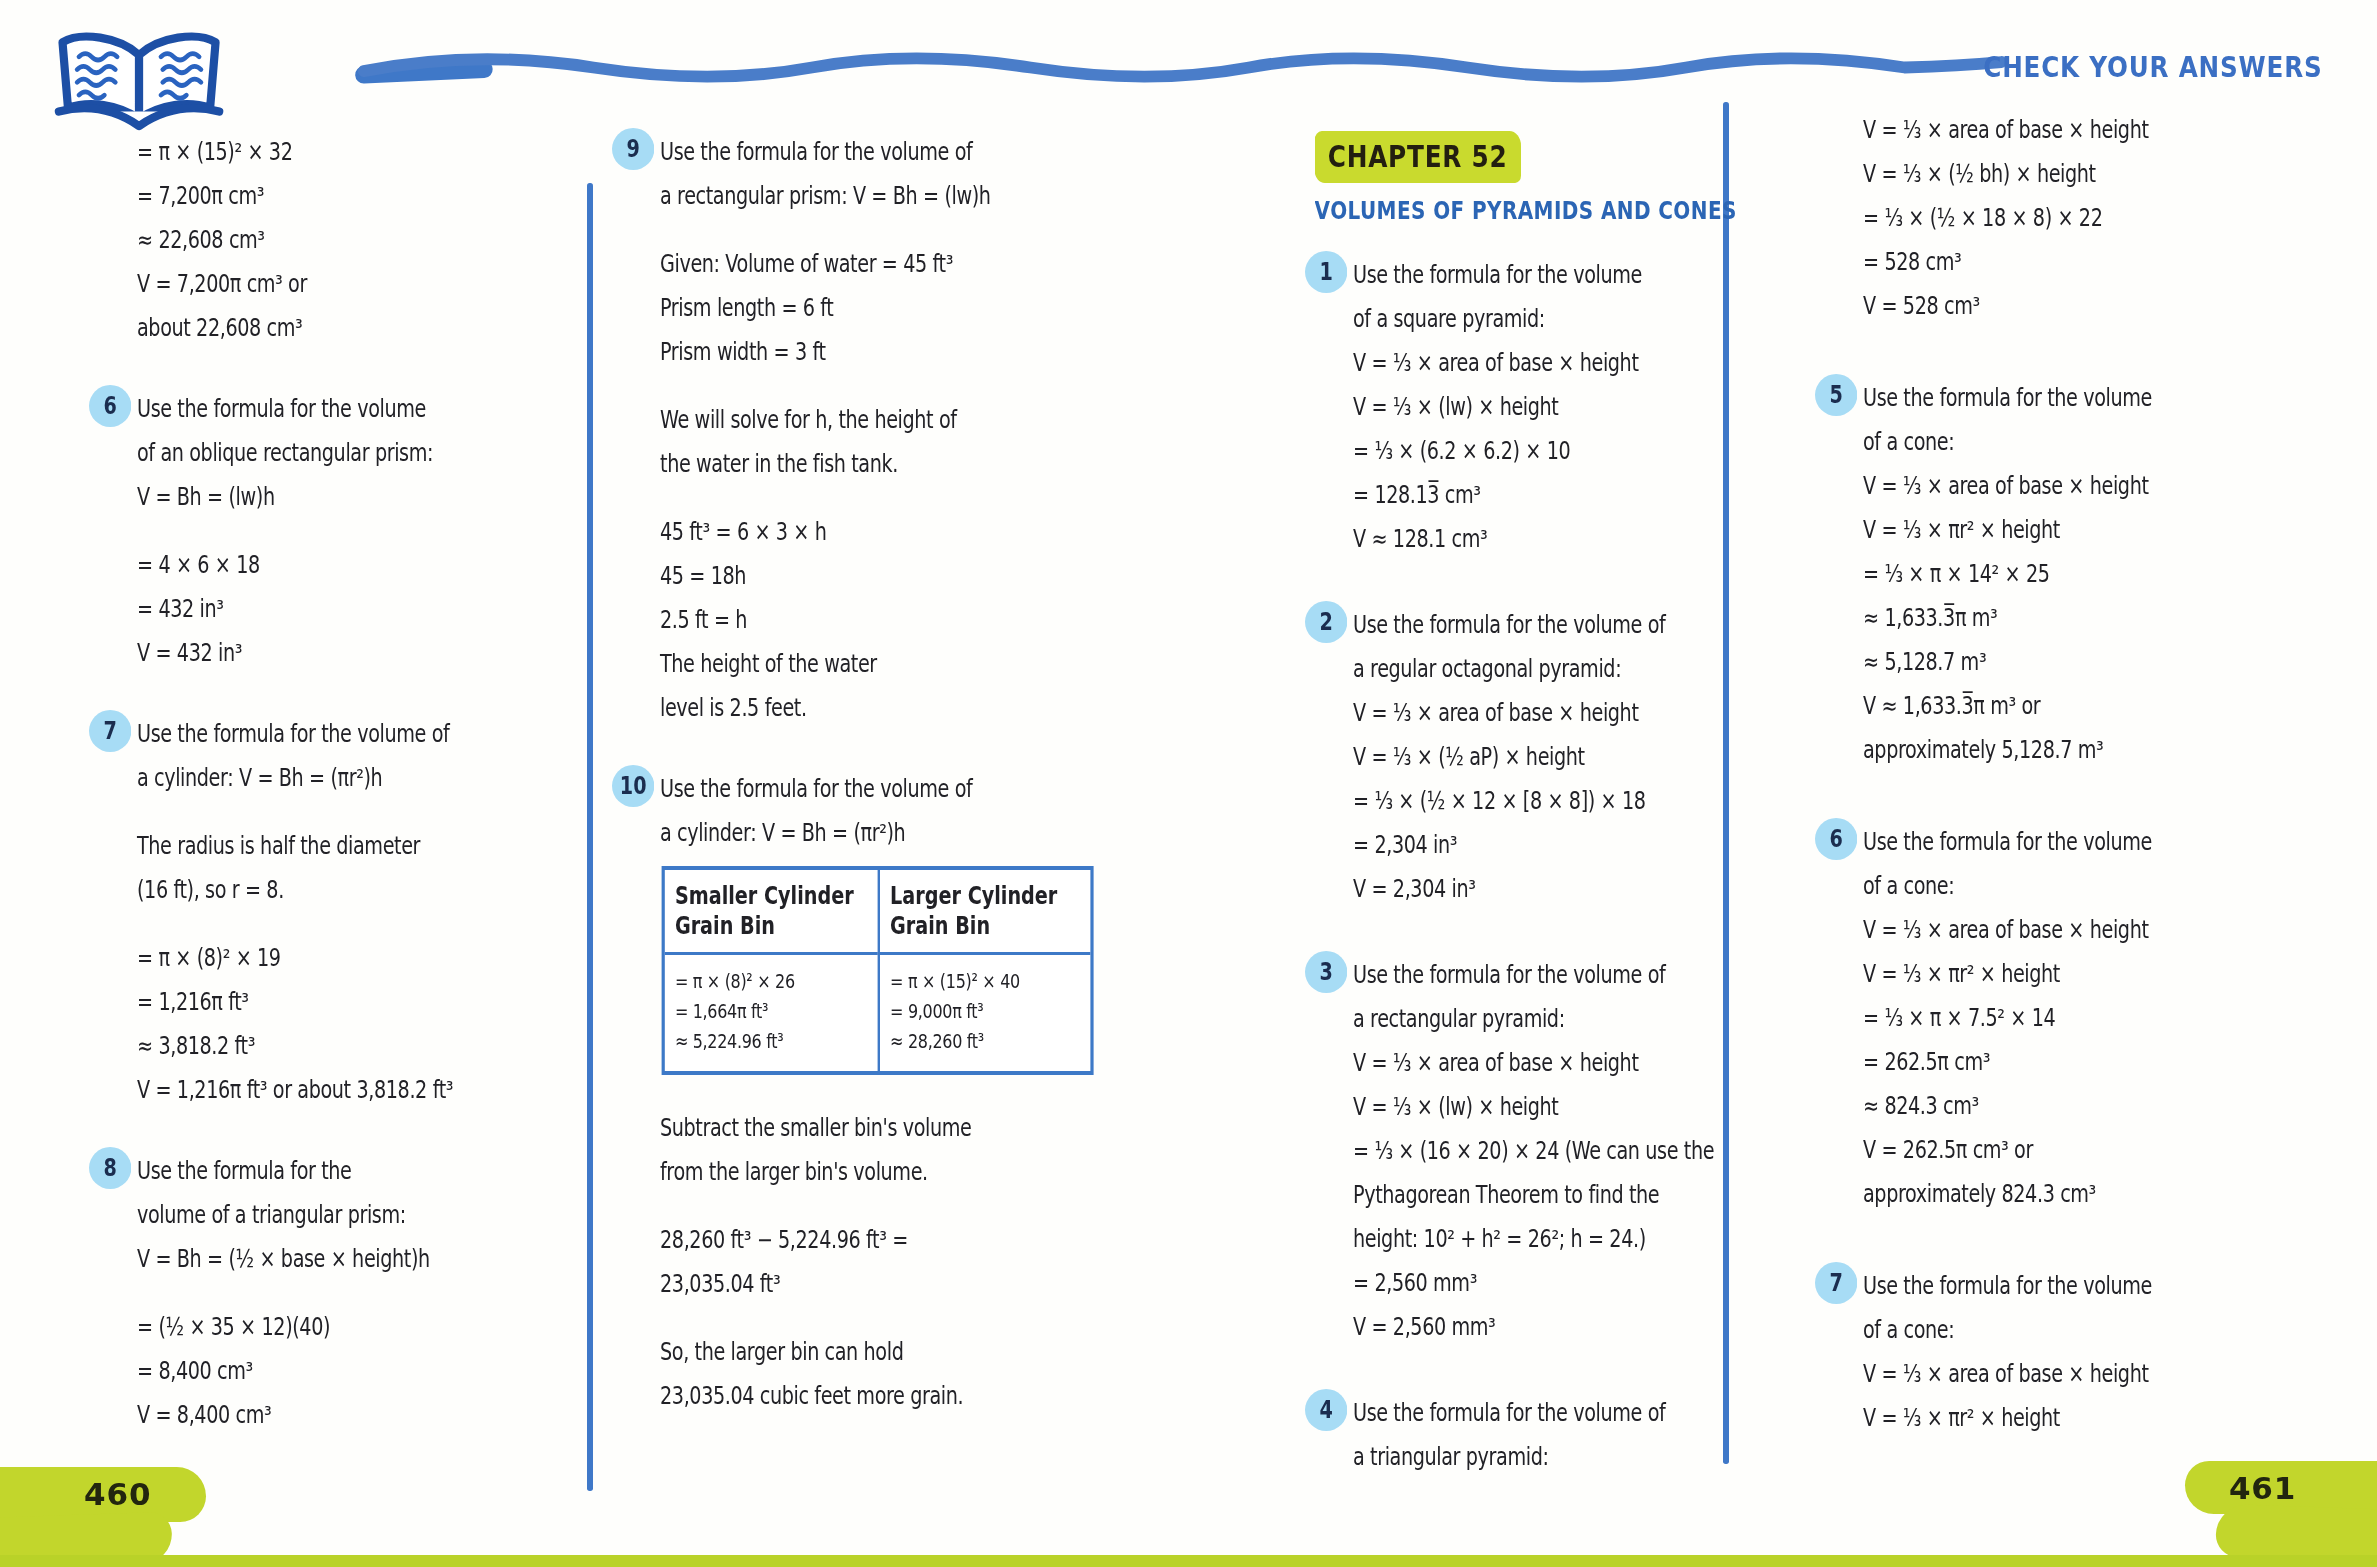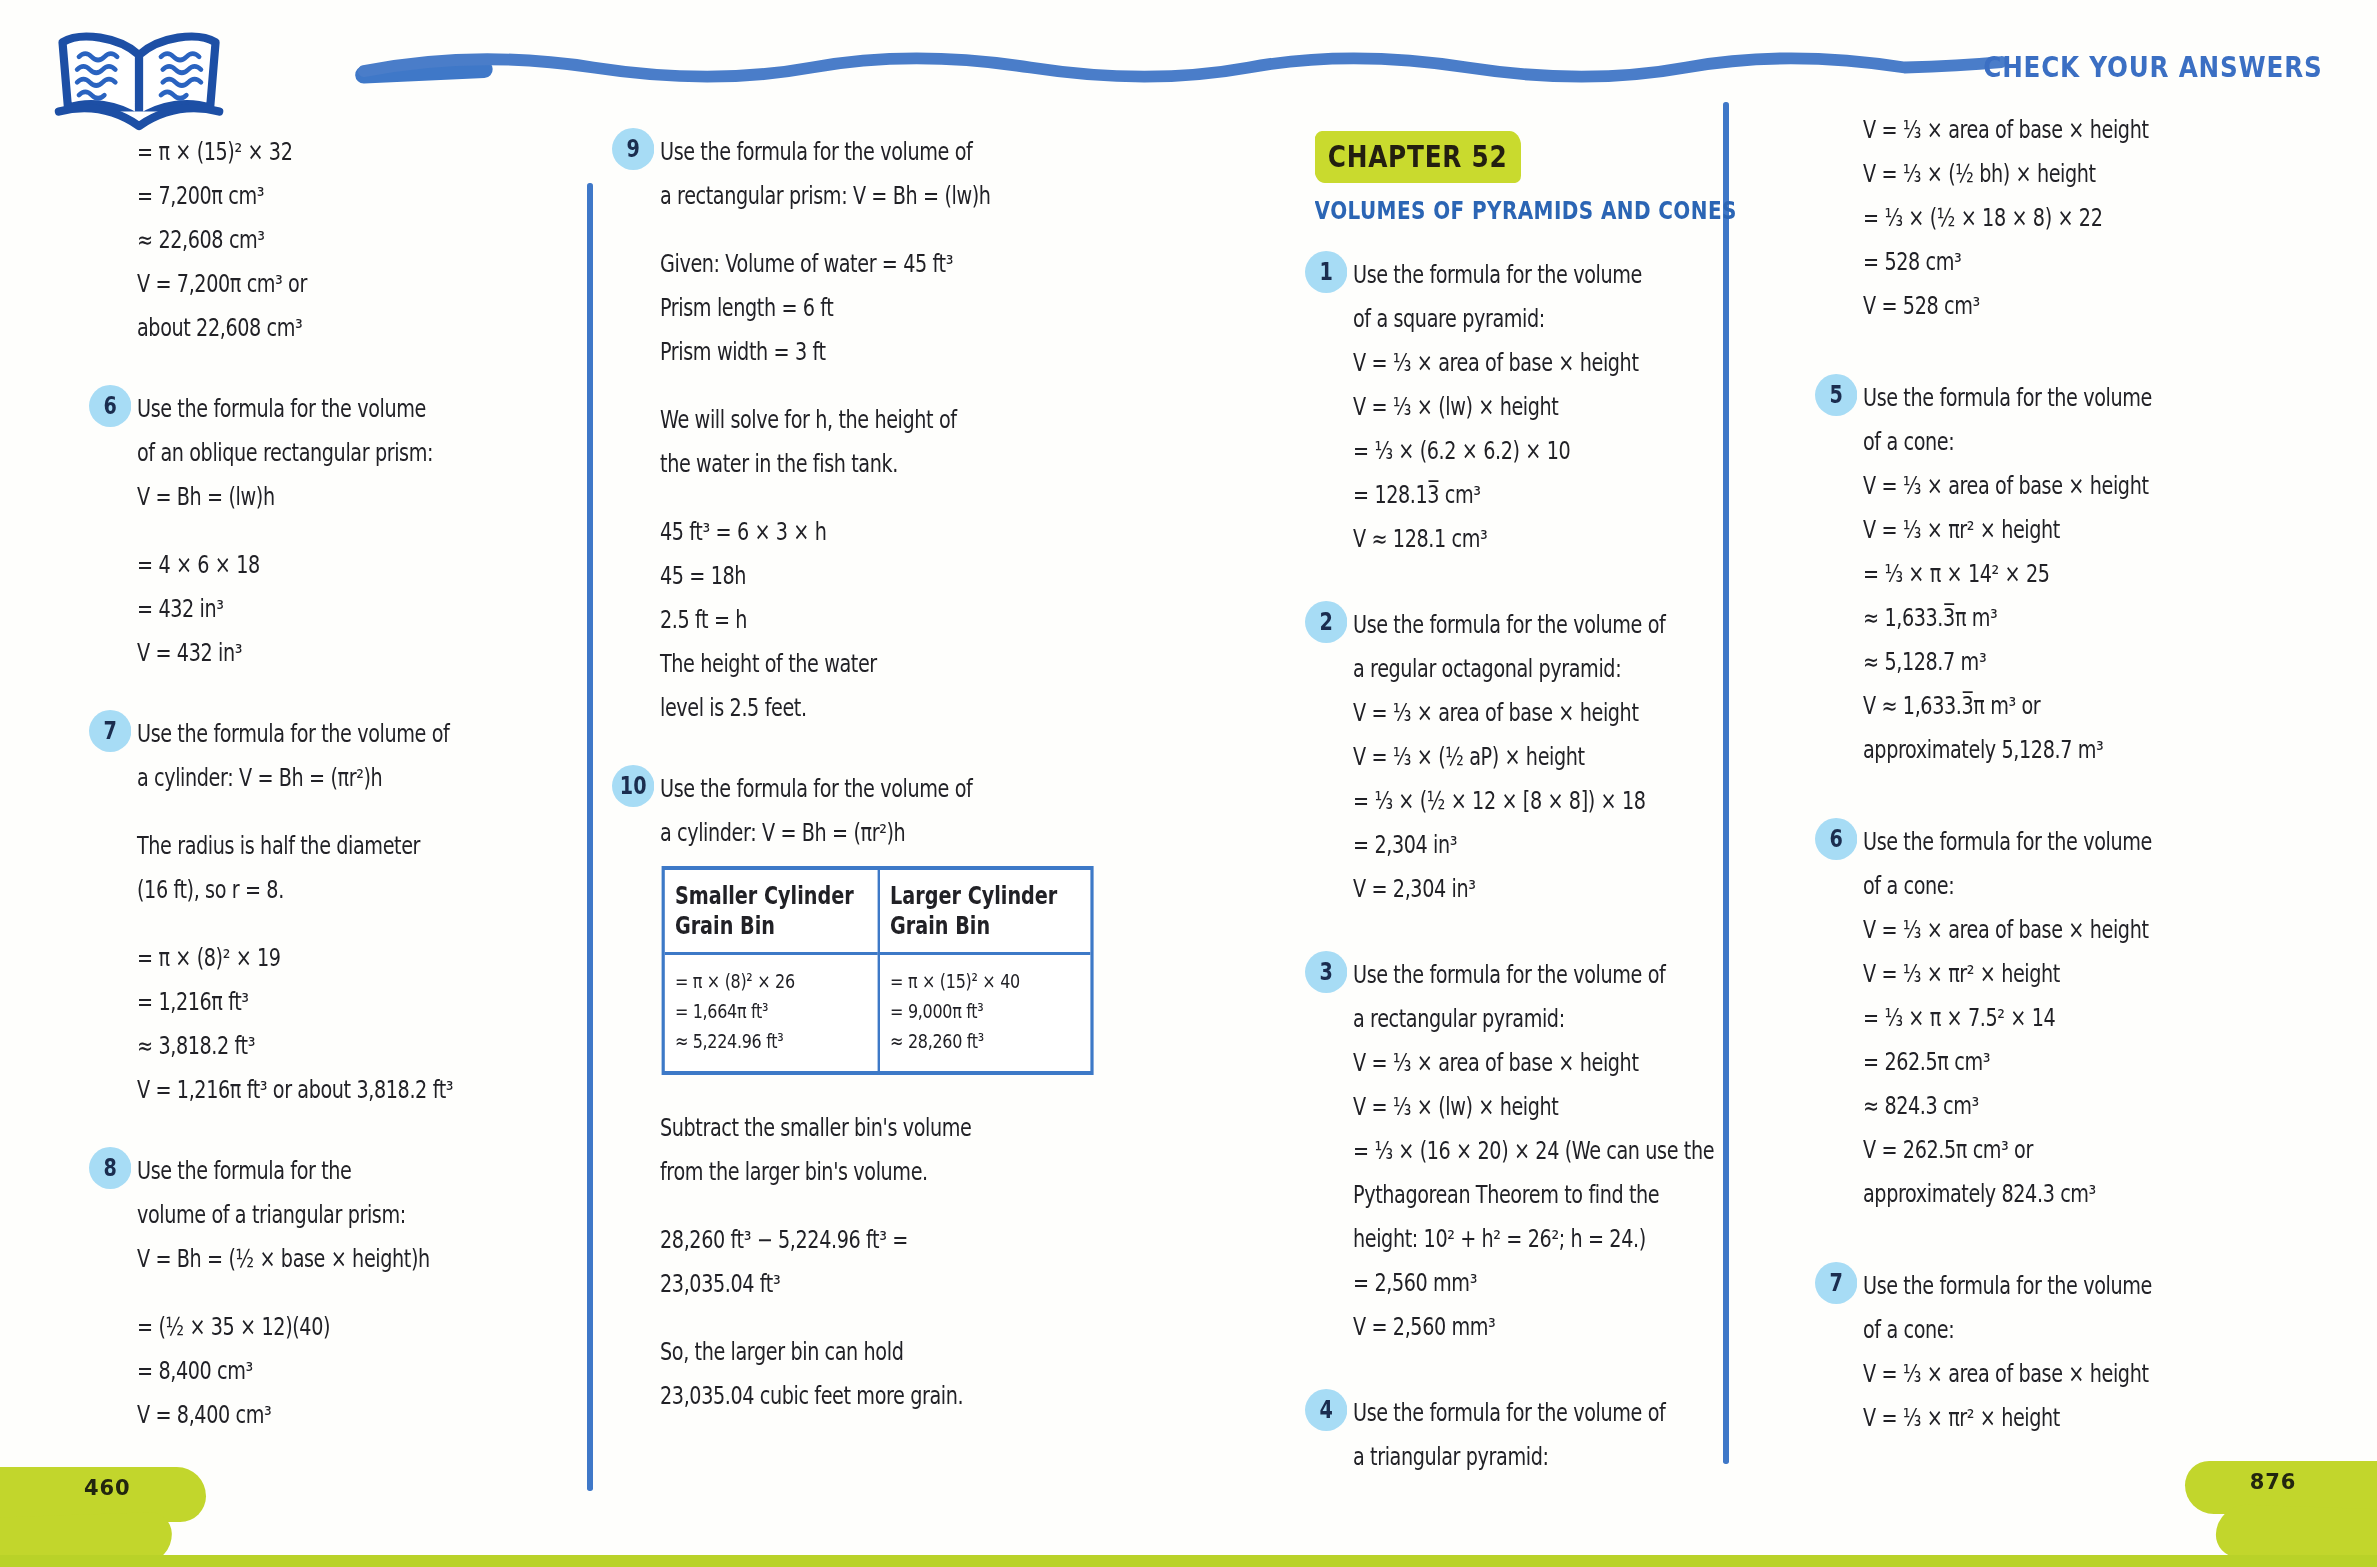--- a/index.html
+++ b/index.html
@@ -38,21 +38,21 @@
 
   .tbl{display:grid;grid-template-columns:1fr 1fr;border:4.6px solid #3d79c7;width:540px;
        margin:11px 0 31px 1.8px;background:#fff}
   .tbl-h{font-weight:700;font-size:24px;line-height:30px;padding:11px 7.3px 11px 12.8px;
          white-space:pre-line;border-bottom:3.7px solid #3d79c7}
   .tbl-c{padding:11px 7.3px 14.6px 12.8px}
   .rt{border-left:3.7px solid #3d79c7}
   .tline{font-size:20px;line-height:30px;white-space:nowrap;letter-spacing:-0.4px}
 
   .swash{position:absolute}
-  .swash .num{position:absolute;z-index:2;font-weight:800;font-size:21px;color:#22260f;letter-spacing:0.9px}
+  .swash .num{position:absolute;z-index:2;font-weight:800;font-size:31px;color:#22260f;letter-spacing:0.9px}
   .swash-left{left:0;top:1467px;width:229px;height:101px}
   .swash-left::before{content:"";position:absolute;left:-24px;top:0;width:230px;height:55px;
                       background:#c2d62c;border-radius:24px 31px 27.4px 20px}
   .swash-left::after{content:"";position:absolute;left:-27.4px;top:48px;width:199px;height:51px;
                      background:#c2d62c;border-radius:20px 27.4px 37px 27.4px;transform:rotate(-2deg)}
   .swash-left .num{left:84px;top:9.1px}
   .swash-right{right:-18.3px;top:1461px;width:219px;height:108px}
   .swash-right::before{content:"";position:absolute;right:-9.1px;top:0;width:219px;height:53px;
                        background:#c2d62c;border-radius:31px 20px 20px 37px}
   .swash-right::after{content:"";position:absolute;right:-12.8px;top:46px;width:192px;height:53px;
@@ -296,16 +296,16 @@
         <div class="line">V = ⅓ × area of base × height</div>
         <div class="line">V = ⅓ × πr² × height</div>
       </div>
   </div>
 </div>
 
 <div class="swash swash-left">
   <span class="num">460</span>
 </div>
 <div class="swash swash-right">
-  <span class="num">876</span>
+  <span class="num">461</span>
 </div>
 <div class="bottom-bar"></div>
 
 
 </body></html>

